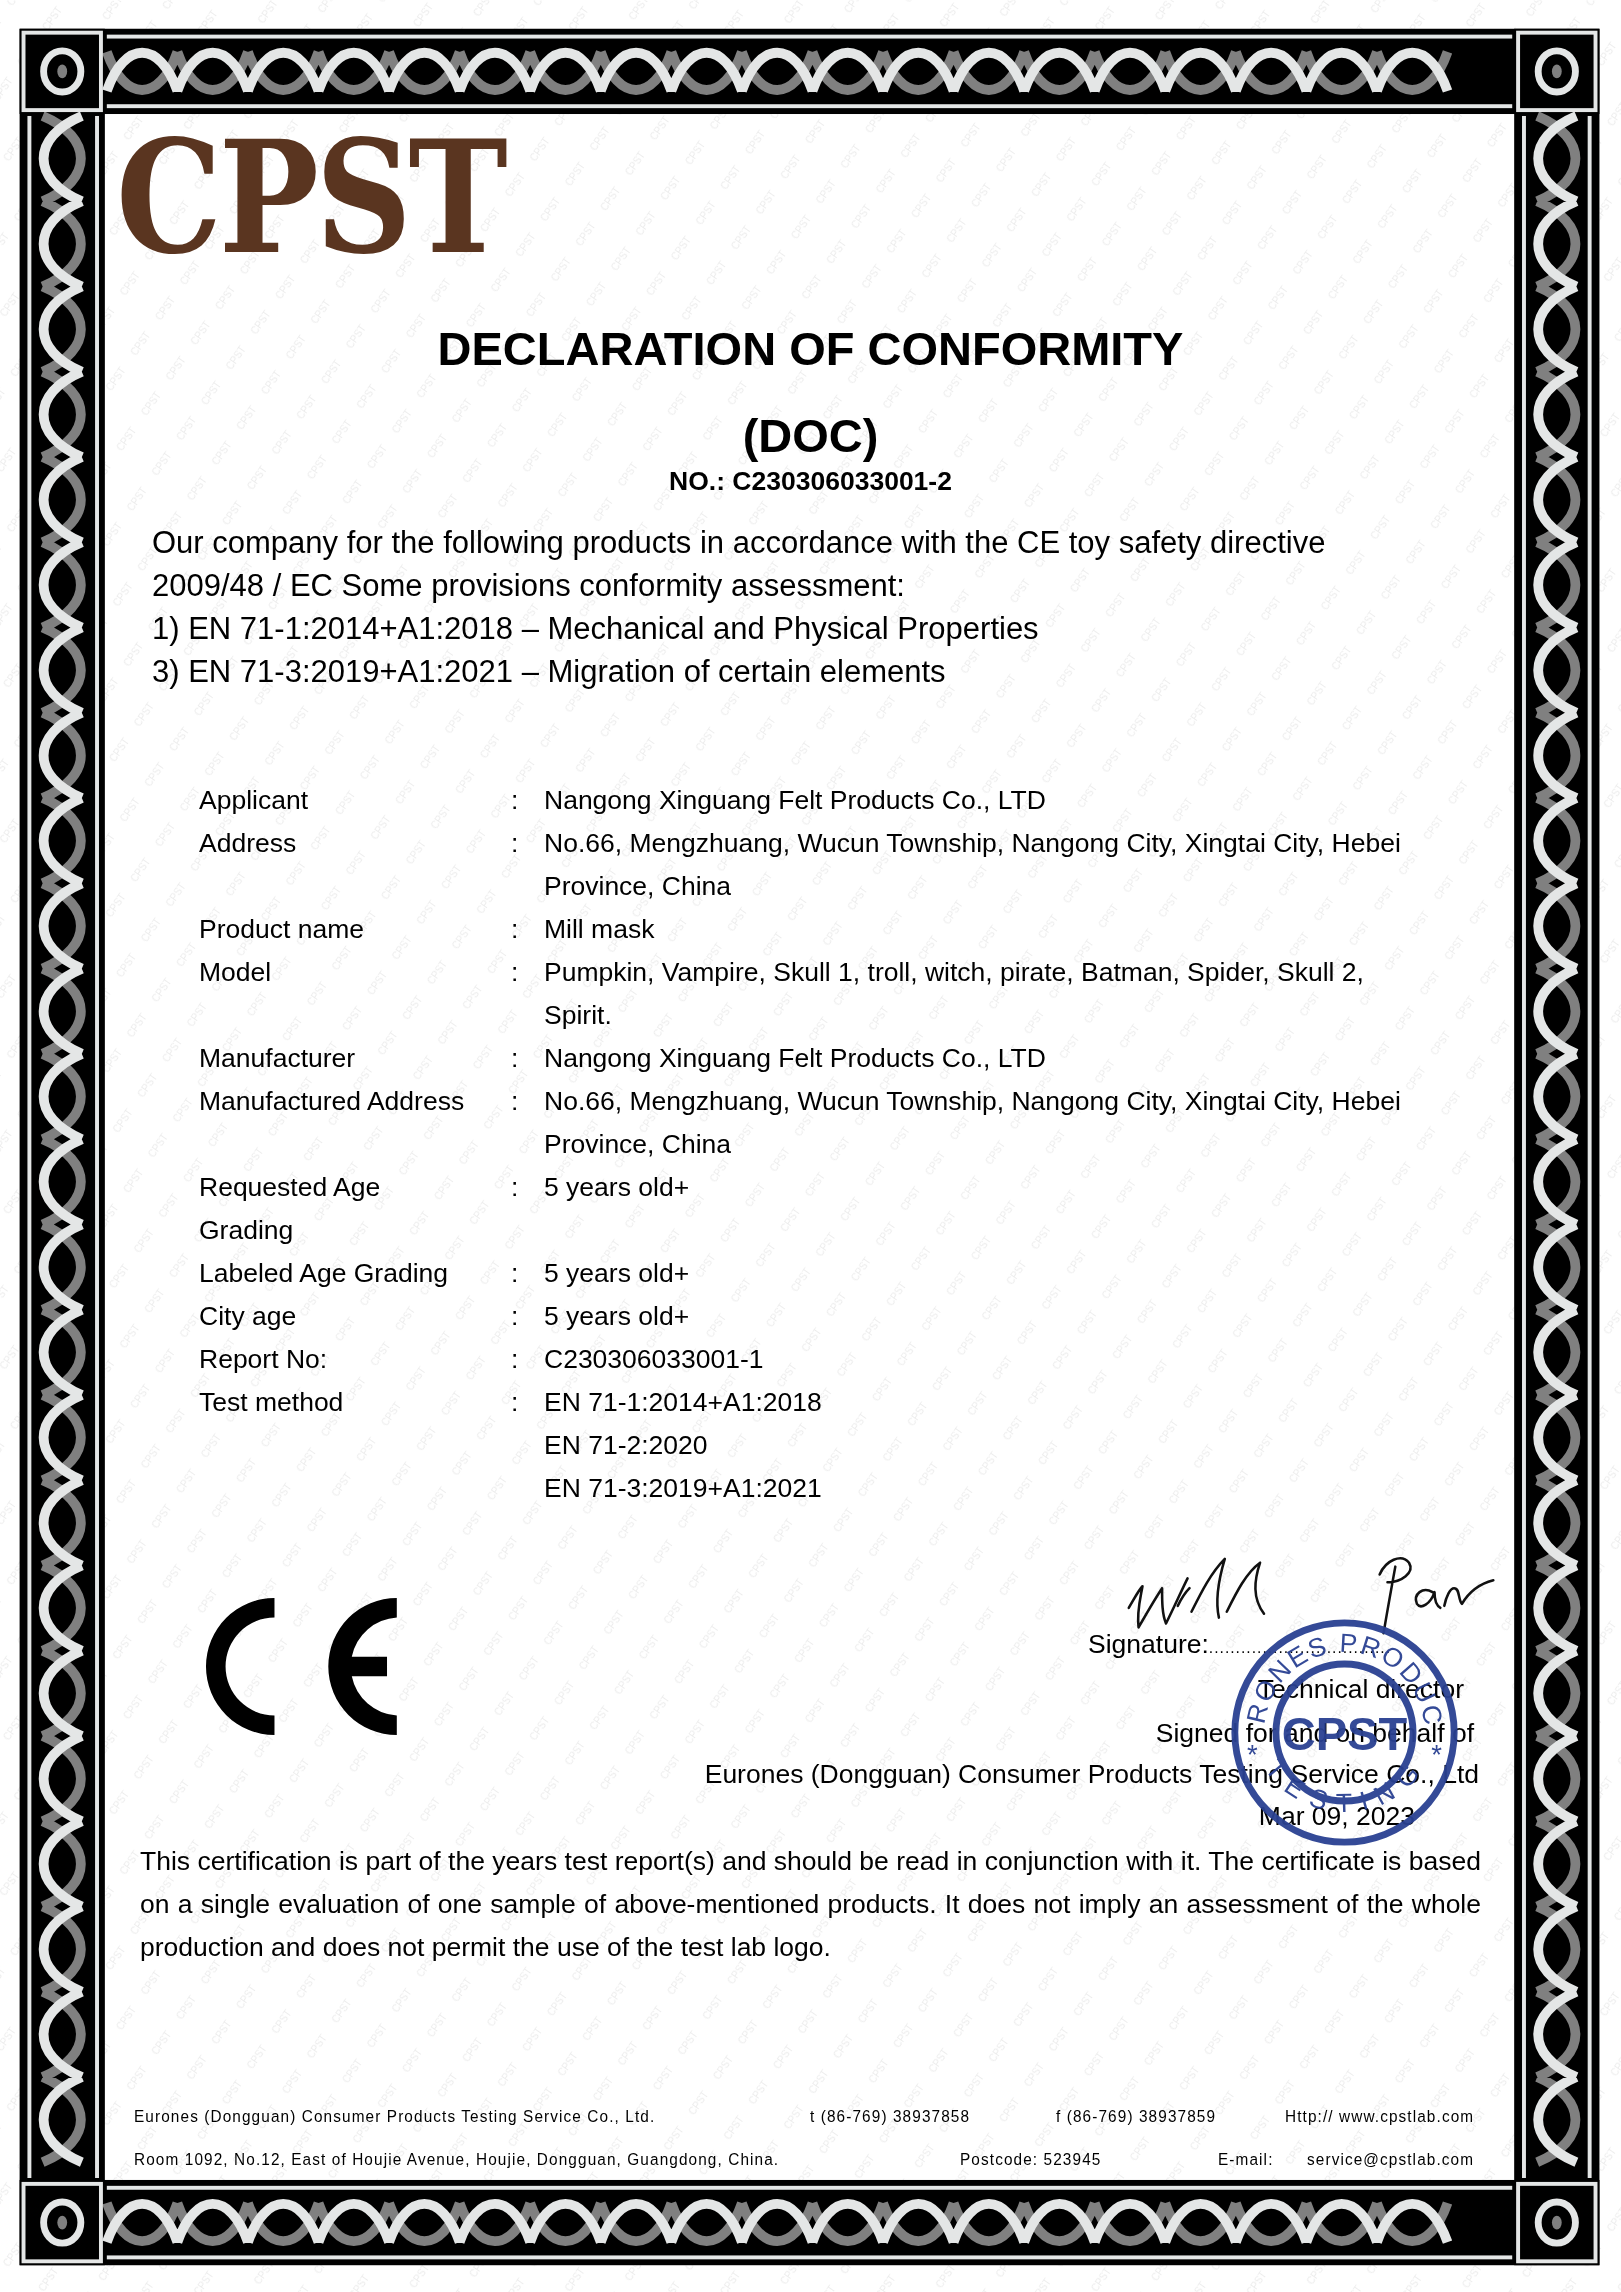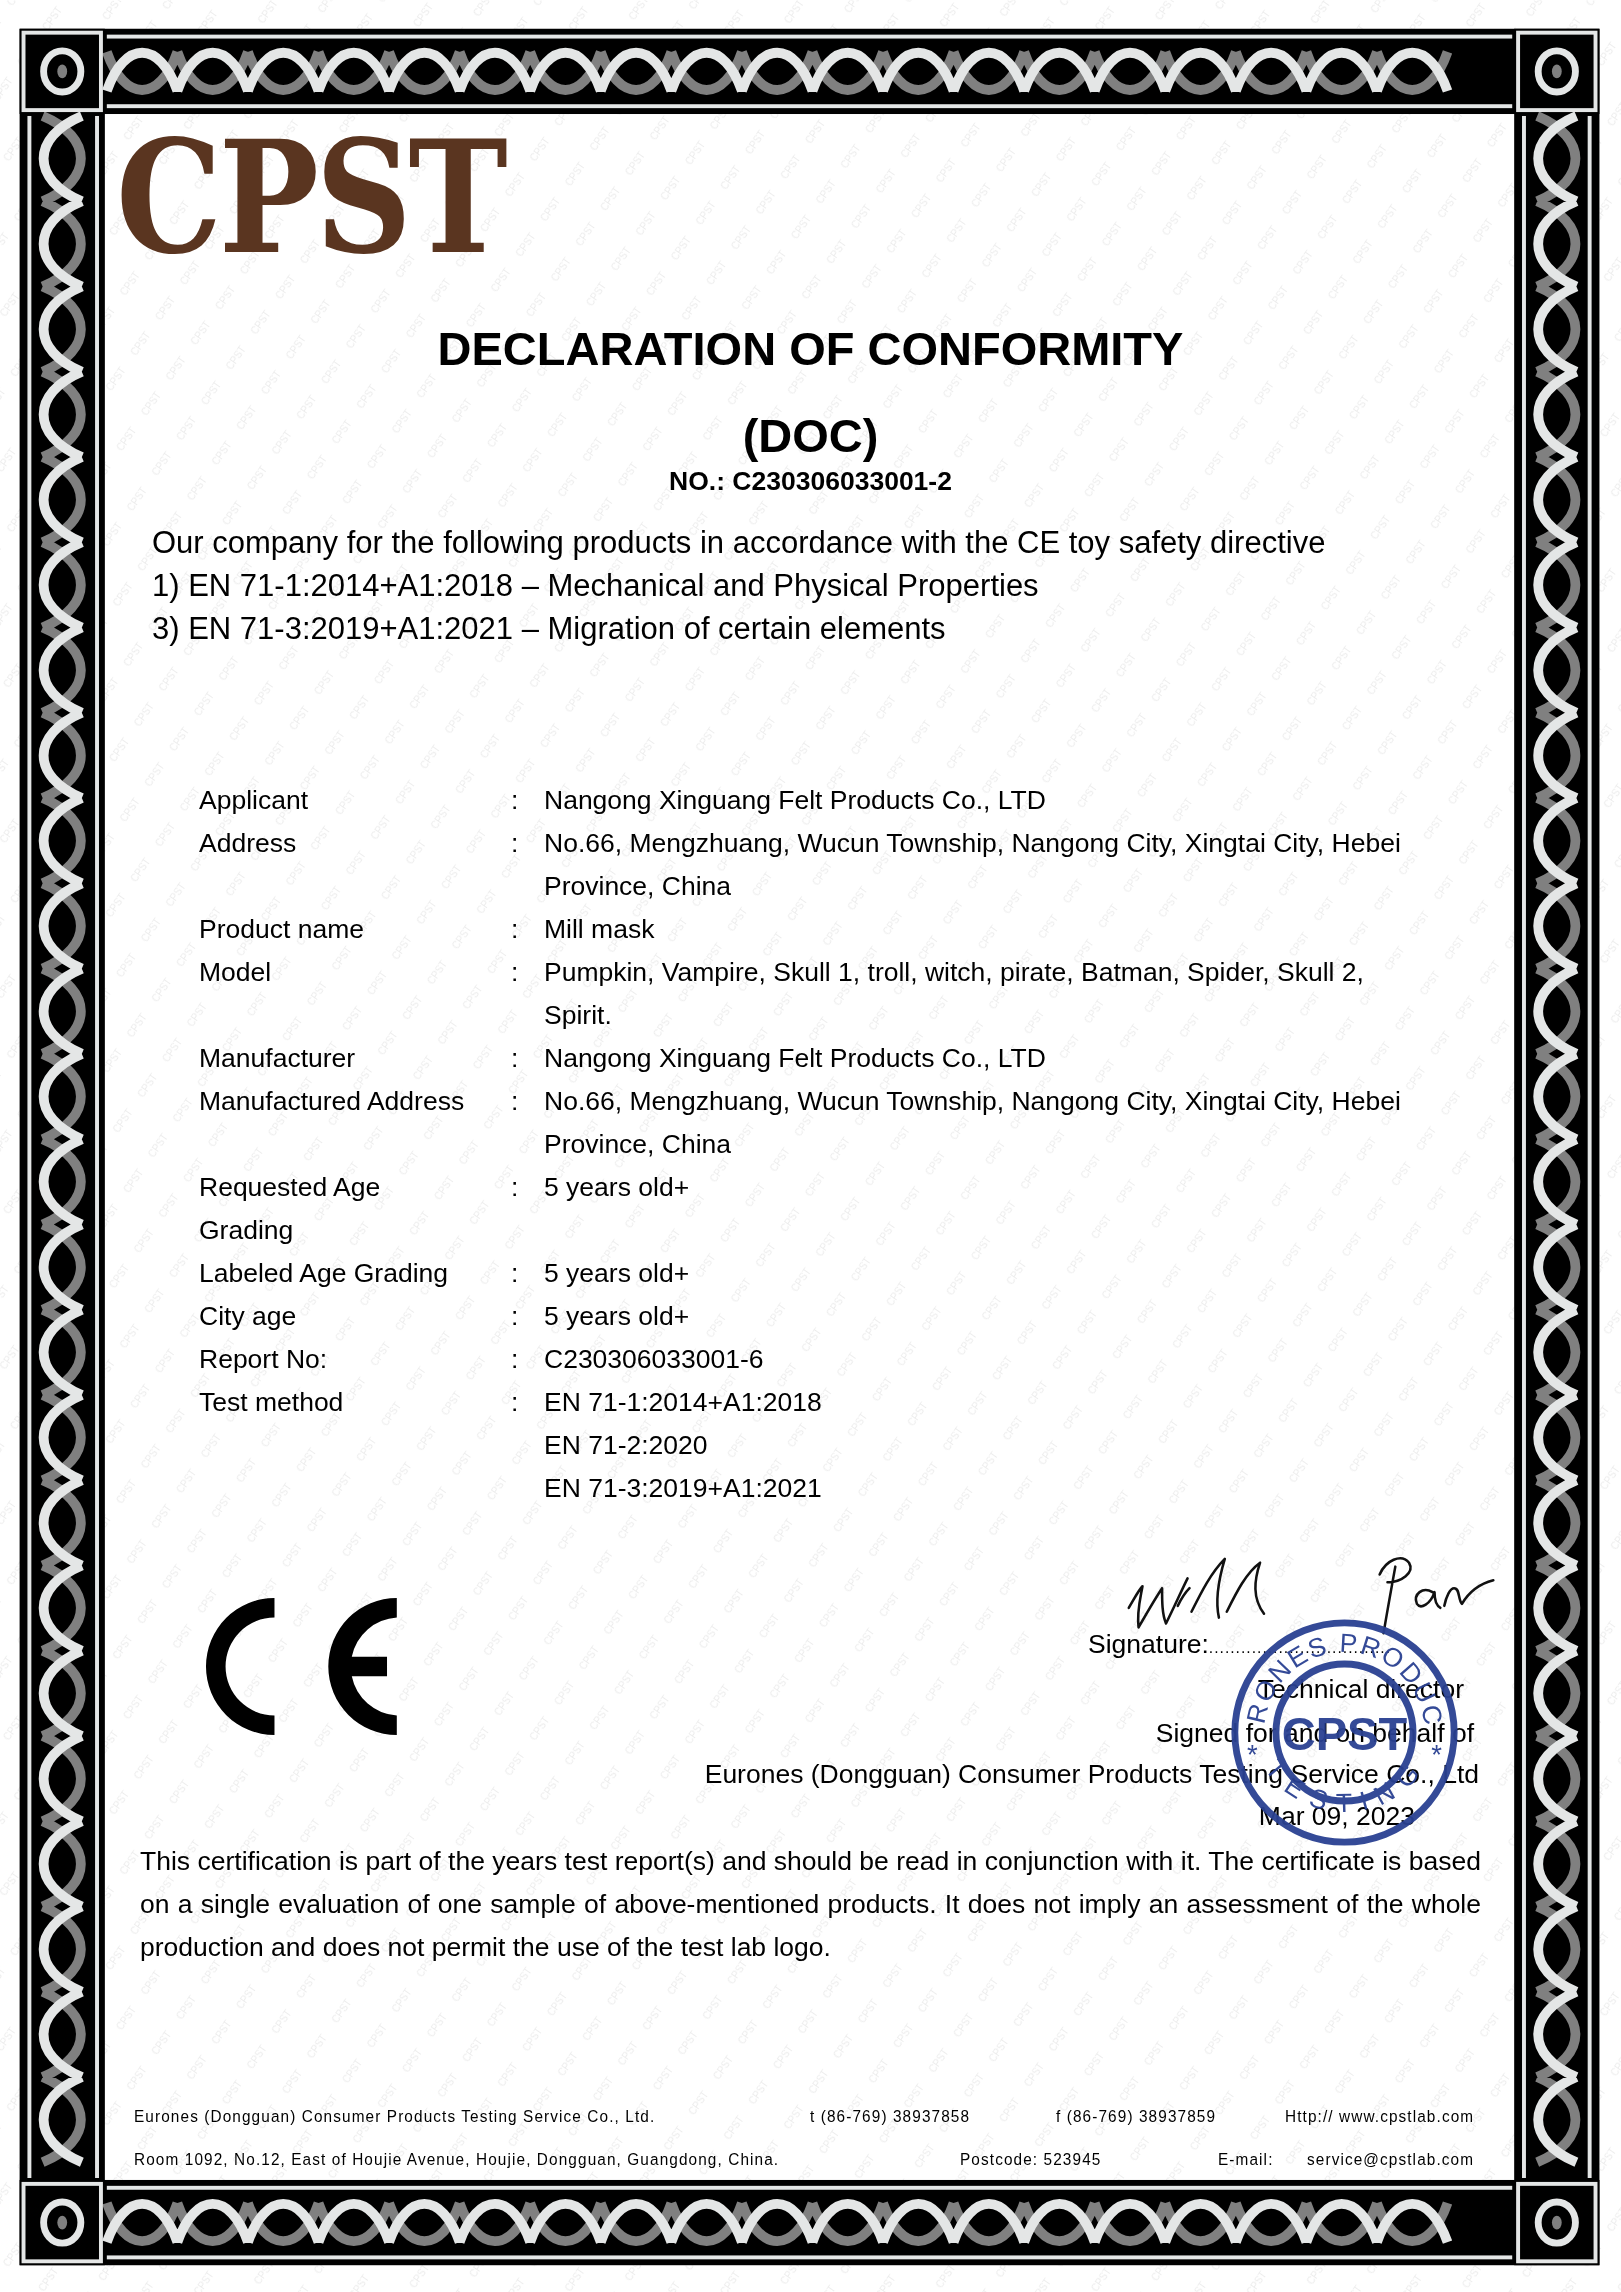--- a/index.html
+++ b/index.html
@@ -82,20 +82,21 @@
   </svg>
 
 <div class="abs logo">CPST</div>
 
 <div class="abs title title-1">DECLARATION OF CONFORMITY</div>
 <div class="abs title title-2">(DOC)</div>
 <div class="abs docno">NO.: C230306033001-2</div>
 
 <div class="abs intro">
   <div>Our company for the following products in accordance with the CE toy safety directive</div>
+  <div>2009/48 / EC Some provisions conformity assessment:</div>
   <div>1) EN 71-1:2014+A1:2018 – Mechanical and Physical Properties</div>
   <div>3) EN 71-3:2019+A1:2021 – Migration of certain elements</div>
 </div>
 
 <div class="abs info">
   <div class="row">
     <div class="lbl">Applicant</div>
     <div class="colon">:</div>
     <div class="val">Nangong Xinguang Felt Products Co., LTD</div>
   </div>
@@ -135,21 +136,21 @@
     <div class="val">5 years old+</div>
   </div>
   <div class="row">
     <div class="lbl">City age</div>
     <div class="colon">:</div>
     <div class="val">5 years old+</div>
   </div>
   <div class="row">
     <div class="lbl">Report No:</div>
     <div class="colon">:</div>
-    <div class="val">C230306033001-6</div>
+    <div class="val">C230306033001-1</div>
   </div>
   <div class="row">
     <div class="lbl">Test method</div>
     <div class="colon">:</div>
     <div class="val">EN 71-1:2014+A1:2018</div>
   </div>
   <div class="row">
     <div class="lbl"></div>
     <div class="colon"></div>
     <div class="val">EN 71-2:2020</div>

